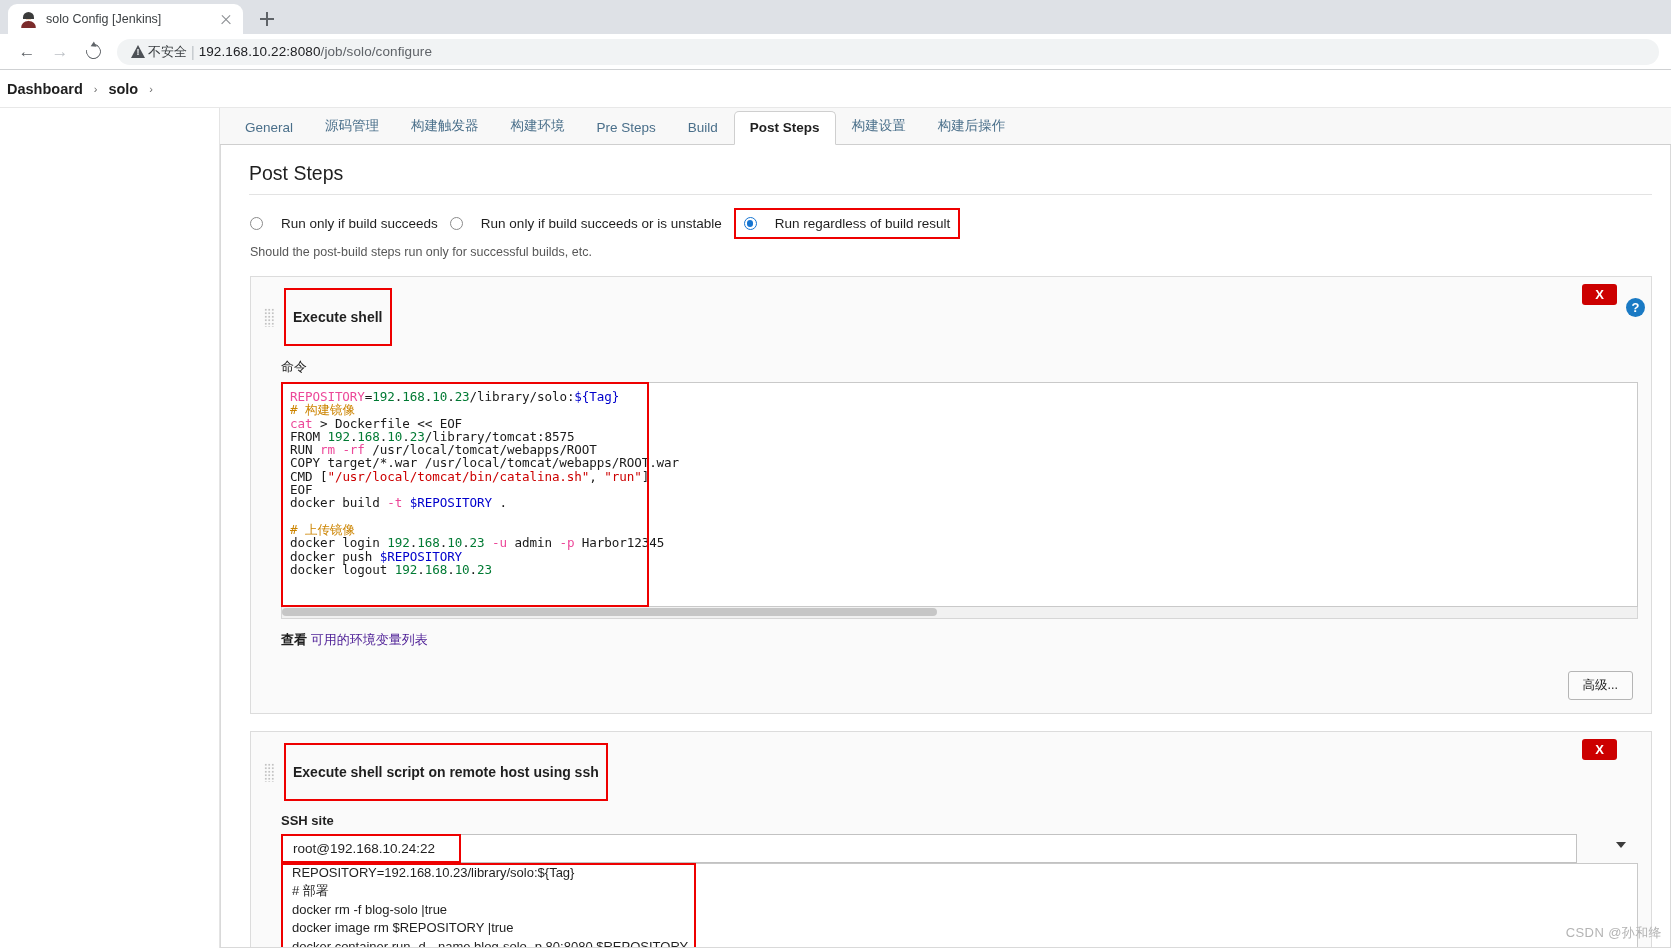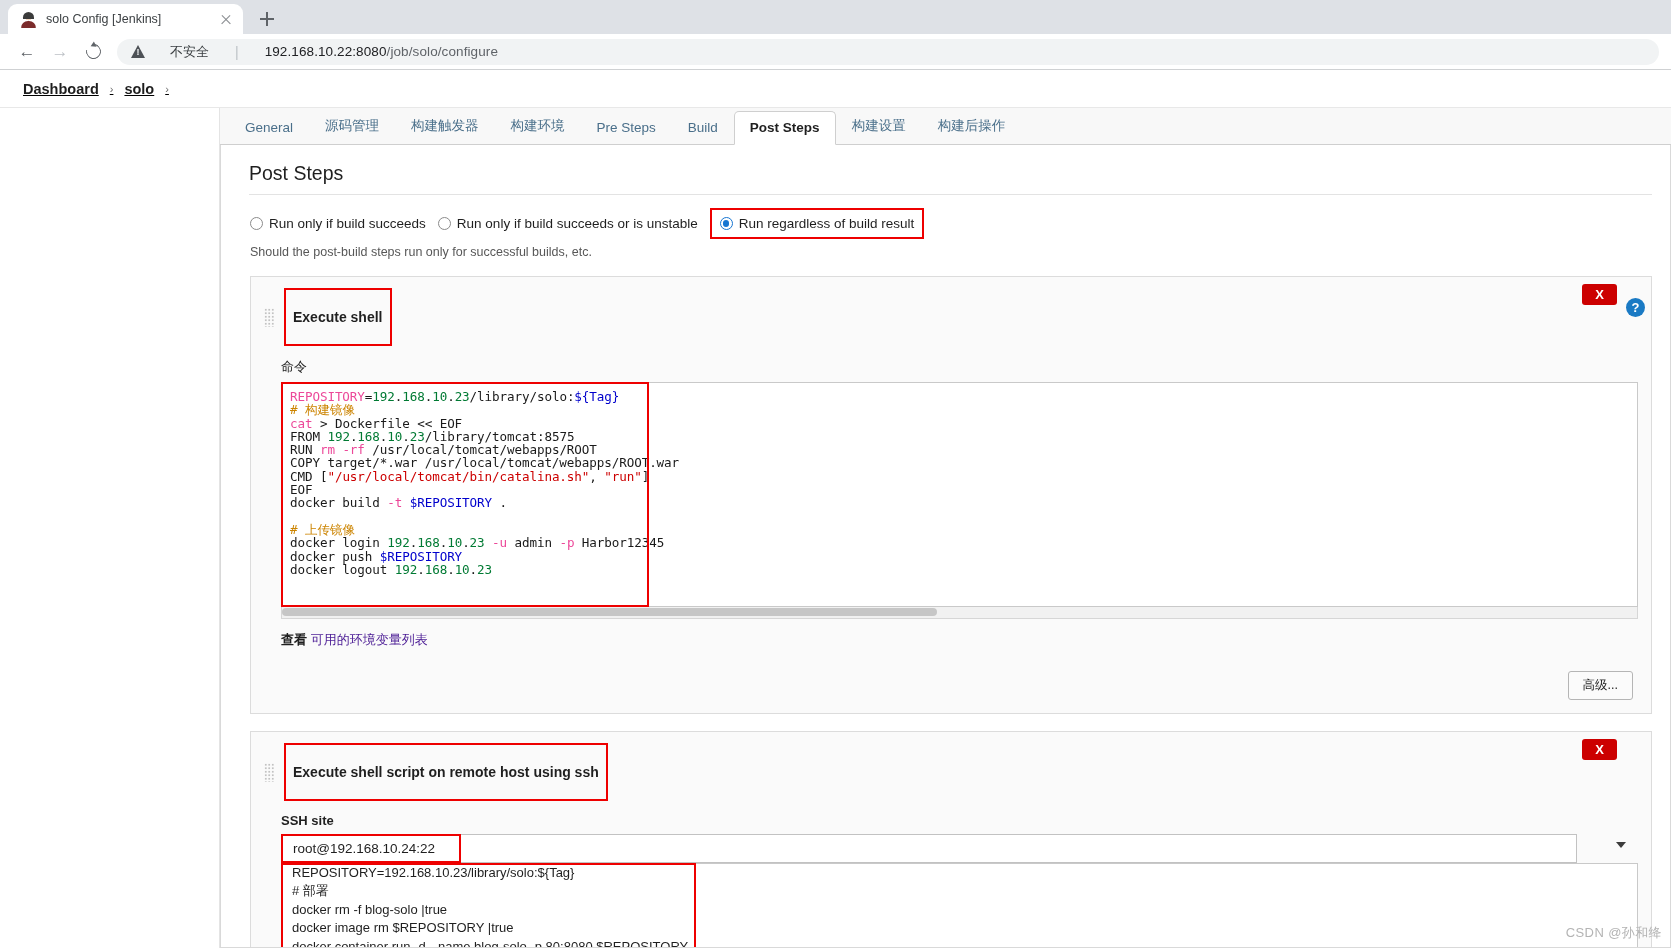--- a/index.html
+++ b/index.html
@@ -84,21 +84,21 @@
   }
   .reload-icon::after {
     content: ""; position: absolute; right: -1px; top: -2px;
     border-left: 3.5px solid transparent;
     border-right: 3.5px solid transparent;
     border-bottom: 5px solid #5f6368;
     transform: rotate(38deg);
   }
   .omnibox {
     flex: 1; height: 26px; background: #f1f3f4; border-radius: 13px;
-    display: flex; align-items: center; padding: 0 14px; gap: 25px;
+    display: flex; align-items: center; padding: 0 14px; gap: 3px;
     margin-left: 6px; font-size: 13px; cursor: text;
   }
   .warn-icon {
     width: 14px; height: 13px; flex: 0 0 14px; position: relative;
   }
   .warn-icon::before {
     content: ""; position: absolute; left: 0; top: 0;
     border-left: 7px solid transparent; border-right: 7px solid transparent;
     border-bottom: 13px solid #4d5156;
   }
@@ -108,23 +108,22 @@
     font-weight: bold; line-height: 11px;
   }
   .omni-warn-text { color: #3c4043; font-size: 13px; }
   .omni-sep { color: #bdc1c6; font-size: 14px; margin: 0 1px; }
   .omni-url { color: #202124; font-size: 13.5px; letter-spacing: .1px; }
   .omni-url .grey { color: #5f6368; }
 
   
   .jenkins-header {
     height: 38px; background: #ffffff; display: flex; align-items: center;
-    padding-left: 16px; gap: 2px;
+    gap: 2px;
     border-bottom: 1px solid #e8e8e8;
-    text-decoration: underline;
   }
   .crumb {
     font-size: 14.5px; font-weight: bold; color: #1e1e1e;
     padding: 0 7px; cursor: pointer;
   }
   .crumb-arrow { color: #6a6a6a; font-size: 11px; padding: 0 2px; }
 
   .page-body { display: flex; width: 100%; height: calc(948px - 108px); }
   .side-rail { width: 219px; flex: 0 0 219px; background: #ffffff; }
   .main-col { flex: 1; background: #f8f8f8; border-left: 1px solid #e4e4e4; }
@@ -151,21 +150,21 @@
     margin: 0; padding: 14px 18px 0 18px; height: calc(100% - 37px);
     overflow: hidden;
   }
   .section-title {
     font-size: 19.5px; color: #1f1f1f; font-weight: normal;
     padding-bottom: 9px; border-bottom: 1px solid #e3e3e3;
     margin: 3px 0 13px 10px;
   }
 
   .radio-row { display: flex; align-items: center; gap: 0; margin-left: 11px; }
-  .radio-opt { display: flex; align-items: center; gap: 6px; margin-right: 12px; }
+  .radio-opt { display: flex; align-items: center; gap: 18px; margin-right: 12px; }
   .radio-opt.boxed {
     border: 2.5px solid #ee0000; padding: 6px 8px; margin-right: 0;
   }
   .radio {
     width: 13px; height: 13px; border-radius: 50%;
     border: 1.5px solid #8b8b8b; background: #fff; flex: 0 0 13px;
     cursor: pointer;
   }
   .radio.checked {
     border: 1.5px solid #1675d1; background: #ffffff; position: relative;

